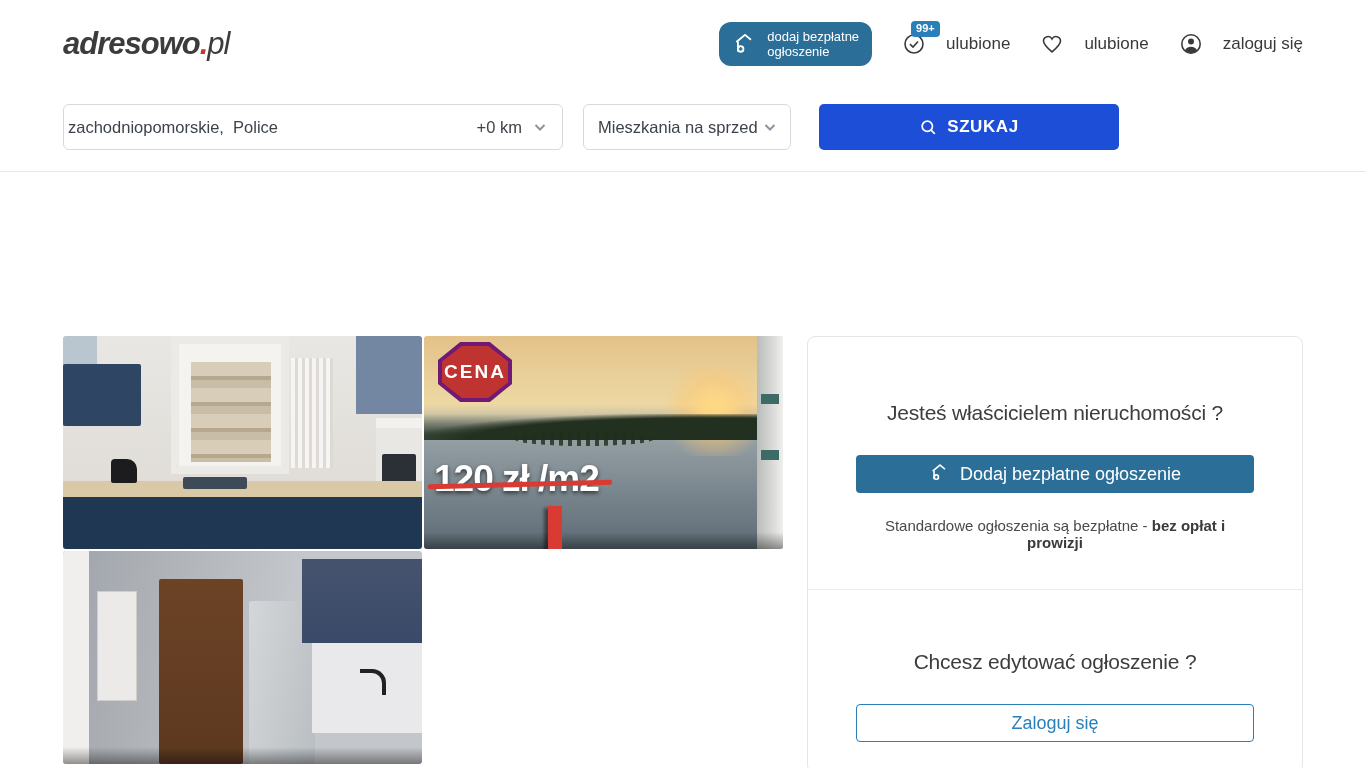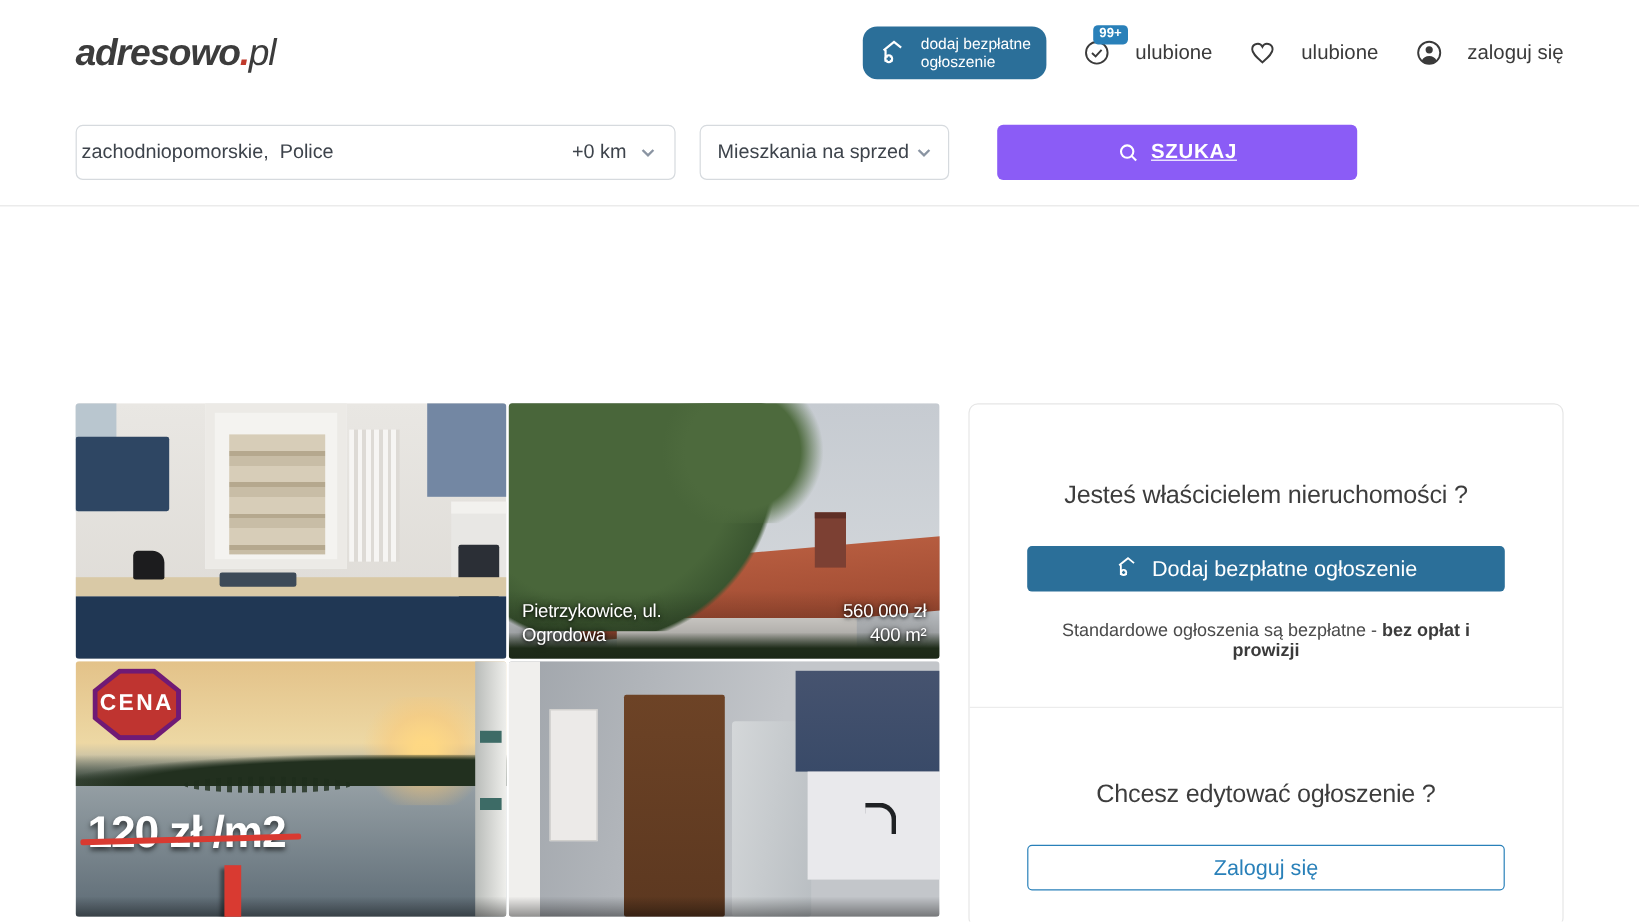--- a/index.html
+++ b/index.html
@@ -31,23 +31,23 @@
   .search-row { display:flex; align-items:center; padding:16px 0 21px; gap:20px; }
   .field { height:46px; border:1px solid #d6dade; border-radius:6px; background:#fff;
            display:flex; align-items:center; font-size:16.5px; color:#3d434b; cursor:pointer; }
   .f-loc { width:500px; padding:0 14px 0 4px; }
   .f-loc input { border:none; outline:none; flex:1 1 auto; font:inherit; color:inherit; background:transparent; }
   .f-radius { display:flex; align-items:center; gap:10px; white-space:nowrap; }
   .f-type { width:208px; padding:0 12px 0 14px; justify-content:space-between; }
   .f-type .val { white-space:nowrap; overflow:hidden; max-width:160px; }
   .f-price { width:170px; padding:0 12px 0 14px; justify-content:space-between; margin-left:0; }
   .chev { flex:0 0 auto; }
-  .btn-search { margin-left:20px; width:300px; height:46px; background:#8b5cf6; border:none; border-radius:5px;
+  .btn-search { margin-left:8px; width:300px; height:46px; background:#1d4ed8; border:none; border-radius:5px;
                 color:#fff; font-family:inherit; font-weight:bold; font-size:17px; letter-spacing:.6px;
-                display:flex; align-items:center; justify-content:center; gap:9px; cursor:pointer;text-decoration:underline; }
+                display:flex; align-items:center; justify-content:center; gap:9px; cursor:pointer; }
 
   
   .hero { text-align:center; font-weight:400; color:#474747; font-size:29px; line-height:40px;
           letter-spacing:-.4px; margin:63px auto 61px; }
 
   
   .content { width:1240px; margin:0 auto; display:flex; align-items:flex-start; }
   .grid { width:720px; display:grid; grid-template-columns:1fr 1fr; gap:2px; }
   .card { position:relative; height:213px; overflow:hidden; border-radius:3px; cursor:pointer; }
   .photo { position:absolute; inset:0; }
@@ -240,34 +240,20 @@
             <div class="p1-cabR"></div>
           <div class="p1-oven"></div>
             <div class="p1-ovend"></div>
           <div class="p1-count"></div>
             <div class="p1-sink"></div>
           <div class="p1-kettle"></div>
             <div class="p1-base"></div>
         </div>
       </a>
 
-      <a class="card">
-        <div class="photo photo2">
-          <div class="p2-roof"></div>
-            <div class="p2-chim"></div>
-          <div class="p2-house"></div>
-            <div class="p2-shrub"></div>
-          <div class="p2-tree"></div>
-            <div class="p2-tree2"></div>
-        </div>
-        <div class="caption">
-          <span class="cap-loc"><span>Pietrzykowice, ul.</span><br><span>Ogrodowa</span></span>
-          <span class="cap-price"><span>560 000 zł</span><br><span>400 m²</span></span>
-        </div>
-      </a>
 
       <a class="card">
         <div class="photo photo3">
           <div class="p3-sun"></div>
             <div class="p3-trees"></div>
             <div class="p3-reeds"></div>
           <div class="p3-bldg"></div>
             <div class="p3-acc"></div>
         </div>
         <div class="cena">

